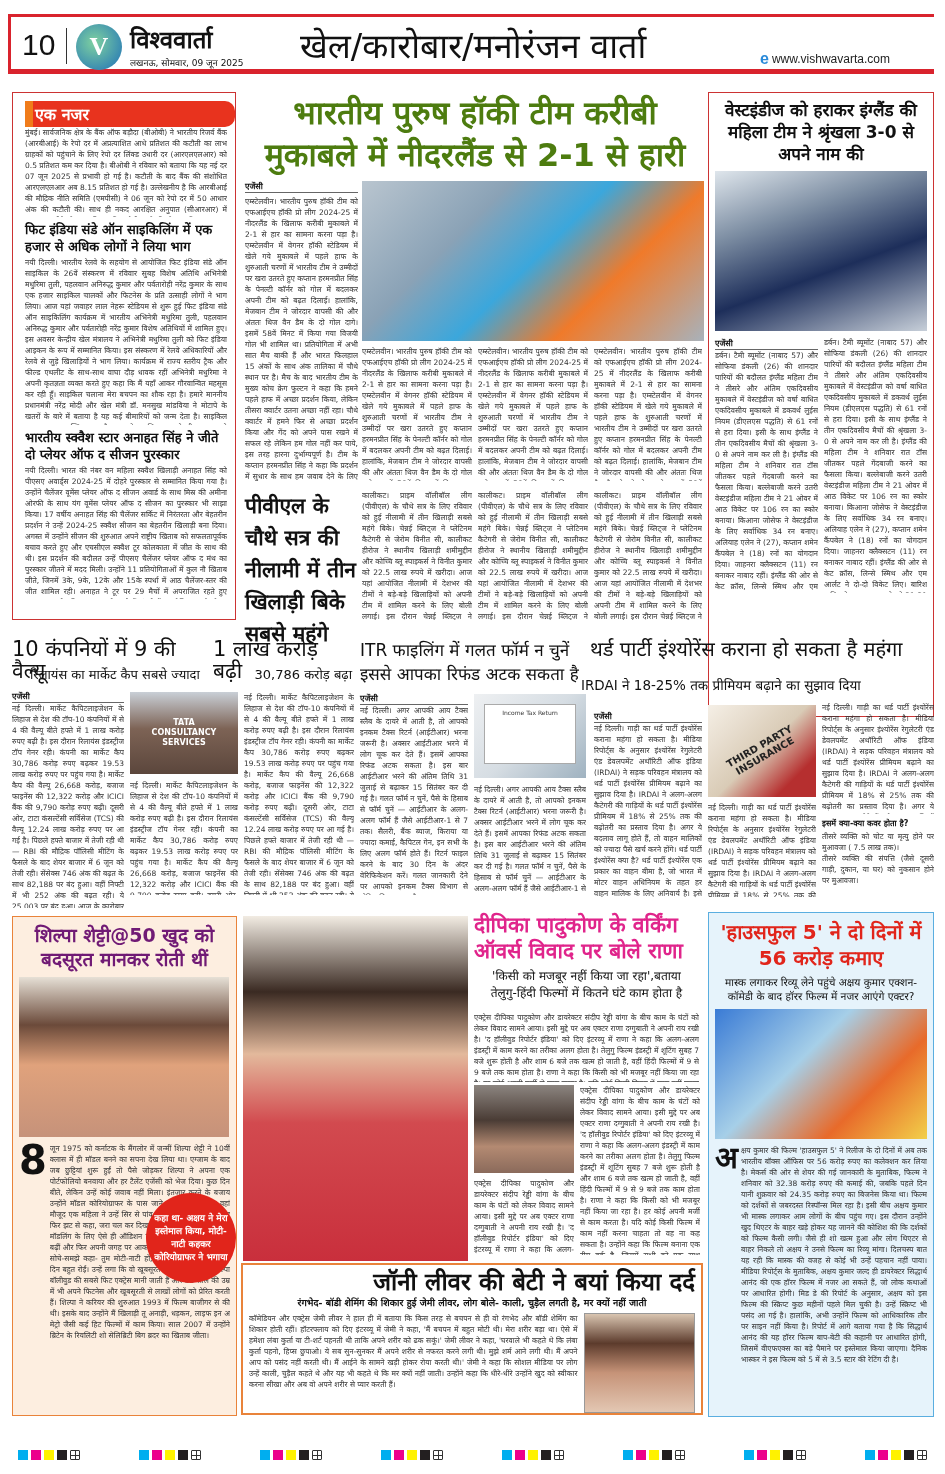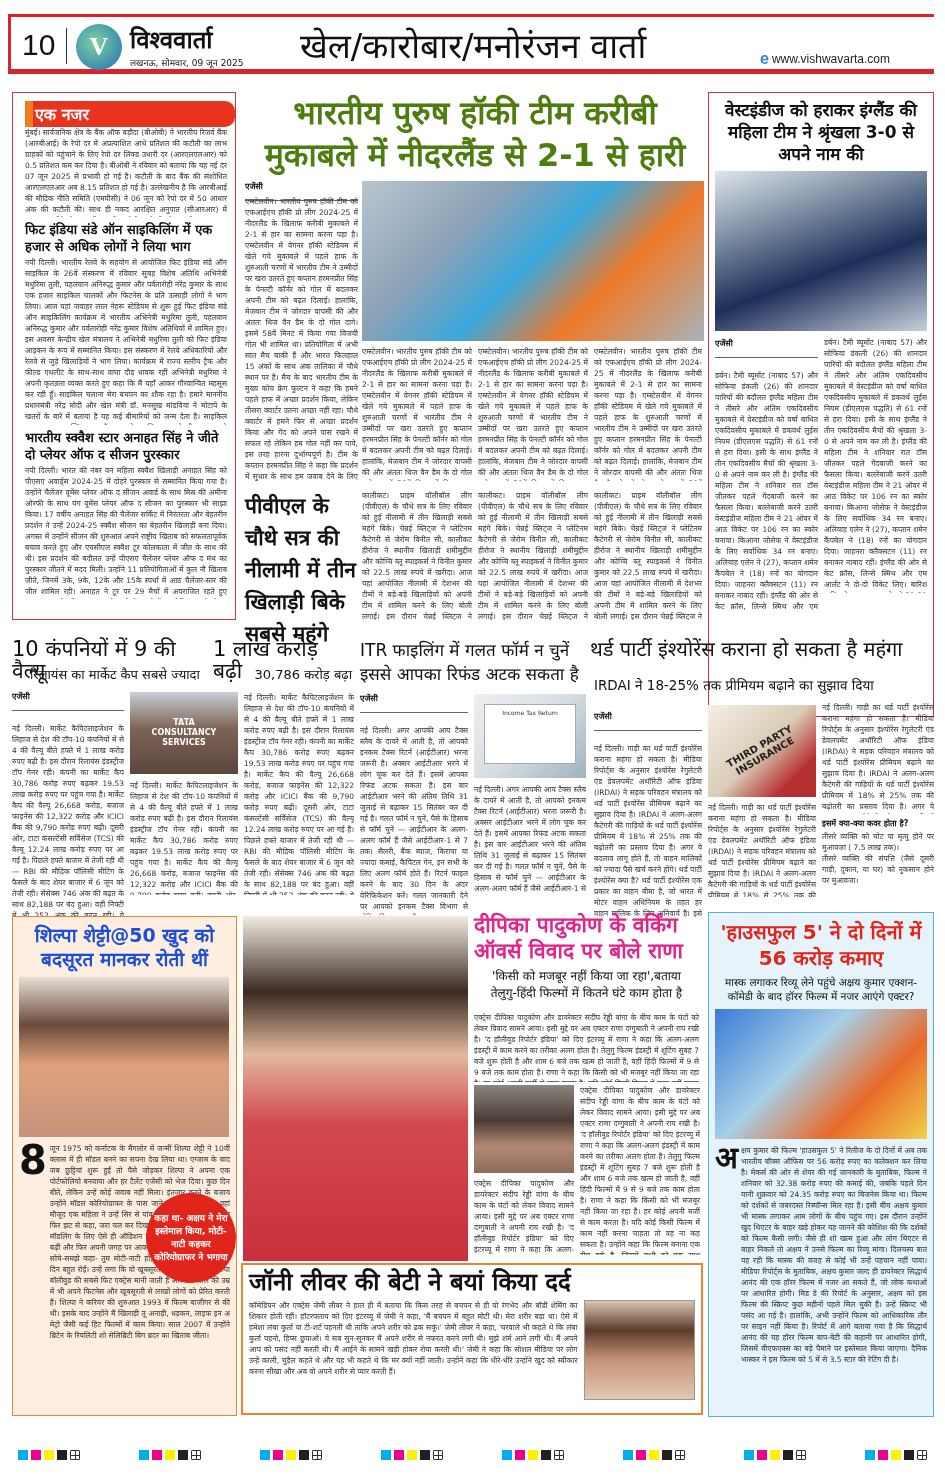--- a/index.html
+++ b/index.html
@@ -31,21 +31,21 @@
 .rana{background:linear-gradient(180deg,#8c8580,#4a3c35 40%,#b48a72 70%,#8a6a5b)}
 .housefull{background:linear-gradient(135deg,#3a7bd5,#a6cfe8 40%,#e86a2a 70%,#f2d04a)}
 .jamie{background:linear-gradient(180deg,#d9c5b1,#5c3b2c 30%,#c69378 60%,#e3c7b3)}
 .pink{color:#e0248b}
 .red{color:#e1251b}
 .colorbar{display:flex;gap:3px;align-items:center}
 .colorbar span{display:inline-block;width:10px;height:10px}
 .reg{border:1px solid #333;background:linear-gradient(#333,#333) center/100% 1px no-repeat,linear-gradient(#333,#333) center/1px 100% no-repeat,#fff;border-radius:1px}
 .dropcap{float:left;font-size:40px;line-height:34px;font-weight:bold;margin-right:3px}
 .quote-circle{width:90px;height:90px;border-radius:50%;background:#e1251b;color:#fff;font-size:9px;font-weight:bold;display:flex;align-items:center;justify-content:center;text-align:center;line-height:13px;padding:6px}
-.agency{font-weight:bold;font-size:8px;border-bottom:1px solid #666;padding-bottom:9px;margin-bottom:12px}
+.agency{font-weight:bold;font-size:8px;border-bottom:1px solid #666;padding-bottom:1px;margin-bottom:0}
 </style>
 </head>
 <body>
 
 <div class="abs hdr">
     <div class="redtab"></div>
   </div>
 <div class="abs pageno">10</div>
 <div class="abs vline"></div>
 <div class="abs logo">
@@ -122,38 +122,38 @@
 <div class="abs" style="left:360px;top:692px;width:108px">
   <div class="agency">एजेंसी</div>
   <div class="txt" style="height:190px">नई दिल्ली। अगर आपकी आय टैक्स स्लैब के दायरे में आती है, तो आपको इनकम टैक्स रिटर्न (आईटीआर) भरना जरूरी है। अक्सर आईटीआर भरने में लोग चूक कर देते हैं। इसमें आपका रिफंड अटक सकता है। इस बार आईटीआर भरने की अंतिम तिथि 31 जुलाई से बढ़ाकर 15 सितंबर कर दी गई है। गलत फॉर्म न चुनें, पैसे के हिसाब से फॉर्म चुनें — आईटीआर के अलग-अलग फॉर्म हैं जैसे आईटीआर-1 से 7 तक। सैलरी, बैंक ब्याज, किराया या ज्यादा कमाई, कैपिटल गेन, इन सभी के लिए अलग फॉर्म होते हैं। रिटर्न फाइल करने के बाद 30 दिन के अंदर वेरिफिकेशन करें। गलत जानकारी देने पर आपको इनकम टैक्स विभाग से नोटिस मिल सकता है।</div>
 </div>
 <div class="abs photo itr" style="left:474px;top:694px;width:112px;height:84px;padding:10px">
   <div style="background:#fff;border:1px solid #aaa;height:60px;font-size:6px;text-align:center;padding-top:4px;color:#333">Income Tax Return</div>
 </div>
 <div class="abs txt" style="left:474px;top:784px;width:112px;height:110px">नई दिल्ली। अगर आपकी आय टैक्स स्लैब के दायरे में आती है, तो आपको इनकम टैक्स रिटर्न (आईटीआर) भरना जरूरी है। अक्सर आईटीआर भरने में लोग चूक कर देते हैं। इसमें आपका रिफंड अटक सकता है। इस बार आईटीआर भरने की अंतिम तिथि 31 जुलाई से बढ़ाकर 15 सितंबर कर दी गई है। गलत फॉर्म न चुनें, पैसे के हिसाब से फॉर्म चुनें — आईटीआर के अलग-अलग फॉर्म हैं जैसे आईटीआर-1 से 7 तक। सैलरी, बैंक ब्याज, किराया या ज्यादा कमाई, कैपिटल गेन, इन सभी के लिए अलग फॉर्म होते हैं। रिटर्न फाइल करने के बाद 30 दिन के अंदर वेरिफिकेशन करें। गलत जानकारी देने पर आपको इनकम टैक्स विभाग से नोटिस मिल सकता है।</div>
 
 <div class="abs" style="left:590px;top:636px;width:345px;font-size:20px;line-height:26px">थर्ड पार्टी इंश्योरेंस कराना हो सकता है महंगा</div>
-<div class="abs" style="left:594px;top:676px;width:345px;font-size:13.5px;line-height:18px">IRDAI ने 18-25% तक प्रीमियम बढ़ाने का सुझाव दिया</div>
+<div class="abs" style="left:581px;top:676px;width:345px;font-size:13.5px;line-height:18px">IRDAI ने 18-25% तक प्रीमियम बढ़ाने का सुझाव दिया</div>
 <div class="abs" style="left:594px;top:700px;width:108px">
   <div class="agency" style="margin-top:10px">एजेंसी</div>
   <div class="txt" style="height:175px">नई दिल्ली। गाड़ी का थर्ड पार्टी इंश्योरेंस कराना महंगा हो सकता है। मीडिया रिपोर्ट्स के अनुसार इंश्योरेंस रेगुलेटरी एंड डेवलपमेंट अथॉरिटी ऑफ इंडिया (IRDAI) ने सड़क परिवहन मंत्रालय को थर्ड पार्टी इंश्योरेंस प्रीमियम बढ़ाने का सुझाव दिया है। IRDAI ने अलग-अलग कैटेगरी की गाड़ियों के थर्ड पार्टी इंश्योरेंस प्रीमियम में 18% से 25% तक की बढ़ोतरी का प्रस्ताव दिया है। अगर ये बदलाव लागू होते हैं, तो वाहन मालिकों को ज्यादा पैसे खर्च करने होंगे। थर्ड पार्टी इंश्योरेंस क्या है? थर्ड पार्टी इंश्योरेंस एक प्रकार का वाहन बीमा है, जो भारत में मोटर वाहन अधिनियम के तहत हर वाहन मालिक के लिए अनिवार्य है। इसे आसान भाषा में समझें: थर्ड पार्टी इंश्योरेंस का मतलब: यह बीमा आपके वाहन से किसी तीसरे व्यक्ति (जैसे राहगीर, दूसरा वाहन चालक, या उनकी संपत्ति) को होने वाले नुकसान की भरपाई करता है। यह आपके या आपके वाहन के नुकसान को कवर नहीं करता, बल्कि दूसरों को हुए नुकसान के लिए मुआवजा देता है। उदाहरण के लिए, अगर आपकी गाड़ी से किसी को चोट लगती है या किसी की गाड़ी को नुकसान होता है, तो ये बीमा उस नुकसान की भरपाई करेगा, जैसे मरम्मत का खर्च या मेडिकल बिल।</div>
 </div>
 <div class="abs photo tpi" style="left:708px;top:705px;width:108px;height:92px;display:flex;align-items:center;justify-content:center;color:#222;font-weight:bold;font-size:10px;text-align:center;transform-origin:center">
   <span style="transform:rotate(-30deg);display:block">THIRD PARTY INSURANCE</span>
 </div>
 <div class="abs txt" style="left:708px;top:802px;width:108px;height:95px">नई दिल्ली। गाड़ी का थर्ड पार्टी इंश्योरेंस कराना महंगा हो सकता है। मीडिया रिपोर्ट्स के अनुसार इंश्योरेंस रेगुलेटरी एंड डेवलपमेंट अथॉरिटी ऑफ इंडिया (IRDAI) ने सड़क परिवहन मंत्रालय को थर्ड पार्टी इंश्योरेंस प्रीमियम बढ़ाने का सुझाव दिया है। IRDAI ने अलग-अलग कैटेगरी की गाड़ियों के थर्ड पार्टी इंश्योरेंस प्रीमियम में 18% से 25% तक की बढ़ोतरी का प्रस्ताव दिया है। अगर ये बदलाव लागू होते हैं, तो वाहन मालिकों को ज्यादा पैसे खर्च करने होंगे। थर्ड पार्टी इंश्योरेंस क्या है? थर्ड पार्टी इंश्योरेंस एक प्रकार का वाहन बीमा है, जो भारत में मोटर वाहन अधिनियम के तहत हर वाहन मालिक के लिए अनिवार्य है। इसे आसान भाषा में समझें: थर्ड पार्टी इंश्योरेंस का मतलब: यह बीमा आपके वाहन से किसी तीसरे व्यक्ति (जैसे राहगीर, दूसरा वाहन चालक, या उनकी संपत्ति) को होने वाले नुकसान की भरपाई करता है। यह आपके या आपके वाहन के नुकसान को कवर नहीं करता, बल्कि दूसरों को हुए नुकसान के लिए मुआवजा देता है। उदाहरण के लिए, अगर आपकी गाड़ी से किसी को चोट लगती है या किसी की गाड़ी को नुकसान होता है, तो ये बीमा उस नुकसान की भरपाई करेगा, जैसे मरम्मत का खर्च या मेडिकल बिल।</div>
 <div class="abs" style="left:822px;top:702px;width:112px">
   <div class="txt" style="height:112px">नई दिल्ली। गाड़ी का थर्ड पार्टी इंश्योरेंस कराना महंगा हो सकता है। मीडिया रिपोर्ट्स के अनुसार इंश्योरेंस रेगुलेटरी एंड डेवलपमेंट अथॉरिटी ऑफ इंडिया (IRDAI) ने सड़क परिवहन मंत्रालय को थर्ड पार्टी इंश्योरेंस प्रीमियम बढ़ाने का सुझाव दिया है। IRDAI ने अलग-अलग कैटेगरी की गाड़ियों के थर्ड पार्टी इंश्योरेंस प्रीमियम में 18% से 25% तक की बढ़ोतरी का प्रस्ताव दिया है। अगर ये बदलाव लागू होते हैं, तो वाहन मालिकों को ज्यादा पैसे खर्च करने होंगे। थर्ड पार्टी इंश्योरेंस क्या है? थर्ड पार्टी इंश्योरेंस एक प्रकार का वाहन बीमा है, जो भारत में मोटर वाहन अधिनियम के तहत हर वाहन मालिक के लिए अनिवार्य है। इसे आसान भाषा में समझें: थर्ड पार्टी इंश्योरेंस का मतलब: यह बीमा आपके वाहन से किसी तीसरे व्यक्ति (जैसे राहगीर, दूसरा वाहन चालक, या उनकी संपत्ति) को होने वाले नुकसान की भरपाई करता है। यह आपके या आपके वाहन के नुकसान को कवर नहीं करता, बल्कि दूसरों को हुए नुकसान के लिए मुआवजा देता है। उदाहरण के लिए, अगर आपकी गाड़ी से किसी को चोट लगती है या किसी की गाड़ी को नुकसान होता है, तो ये बीमा उस नुकसान की भरपाई करेगा, जैसे मरम्मत का खर्च या मेडिकल बिल।</div>
   <div style="font-weight:bold;font-size:8px;margin:3px 0">इसमें क्या-क्या कवर होता है?</div>
   <div class="txt">तीसरे व्यक्ति को चोट या मृत्यु होने पर मुआवजा ( 7.5 लाख तक)।</div>
   <div class="txt">तीसरे व्यक्ति की संपत्ति (जैसे दूसरी गाड़ी, दुकान, या घर) को नुकसान होने पर मुआवजा।</div>
 </div>
 
 <div class="abs" style="left:12px;top:916px;width:225px;height:500px;background:#fdeee0;border:1.5px solid #e9833a;padding:6px">
-  <div class="red" style="font-size:19px;line-height:24px;text-align:center;font-weight:bold;color:#1d4ed8">शिल्पा शेट्टी@50 खुद को बदसूरत मानकर रोती थीं</div>
+  <div class="red" style="font-size:19px;line-height:24px;text-align:center;font-weight:bold;color:#701a75">शिल्पा शेट्टी@50 खुद को बदसूरत मानकर रोती थीं</div>
   <div class="photo shilpa" style="width:210px;height:160px;margin-top:6px"></div>
   <div style="position:relative;margin-top:6px">
     <span class="dropcap">8</span>
     <div class="txt" style="height:280px">जून 1975 को कर्नाटक के मैंगलोर में जन्मीं शिल्पा शेट्टी ने 10वीं क्लास में ही मॉडल बनने का सपना देख लिया था। एग्जाम के बाद जब छुट्टियां शुरू हुईं तो पैसे जोड़कर शिल्पा ने अपना एक पोर्टफोलियो बनवाया और हर टैलेंट एजेंसी को भेज दिया। कुछ दिन बीते, लेकिन उन्हें कोई जवाब नहीं मिला। इंतजार करने के बजाय उन्होंने मॉडल कोरियोग्राफर के पास जाने का फैसला किया। वहां मौजूद एक महिला ने उन्हें सिर से पांव तक टेढ़ी नजर से देखा और फिर झट से कहा, जरा चल कर दिखाना। शिल्पा को लगा कि शायद मॉडलिंग के लिए ऐसे ही ऑडिशन होता होगा। वो 10 कदम आगे बढ़ीं और फिर अपनी जगह पर आकर रुक गईं। उस महिला ने बिना सोचे-समझे कहा- तुम मोटी-नाटी हो, जाओ यहां से। शिल्पा उस दिन बहुत रोईं। उन्हें लगा कि वो खूबसूरत नहीं हैं। आज वही शिल्पा बॉलीवुड की सबसे फिट एक्ट्रेस मानी जाती हैं और 50 साल की उम्र में भी अपने फिटनेस और खूबसूरती से लाखों लोगों को प्रेरित करती हैं। शिल्पा ने करियर की शुरुआत 1993 में फिल्म बाजीगर से की थी। इसके बाद उन्होंने मैं खिलाड़ी तू अनाड़ी, धड़कन, लाइफ इन अ मेट्रो जैसी कई हिट फिल्मों में काम किया। साल 2007 में उन्होंने ब्रिटेन के रियलिटी शो सेलिब्रिटी बिग ब्रदर का खिताब जीता।</div>
     <div class="quote-circle" style="position:absolute;right:-6px;top:50px">कहा था- अक्षय ने मेरा इस्तेमाल किया, मोटी-नाटी कहकर कोरियोग्राफर ने भगाया</div>
   </div>
 </div>
 
 <div class="abs photo deepika" style="left:243px;top:916px;width:225px;height:345px"></div>
 <div class="abs pink" style="left:474px;top:912px;width:225px;font-size:21px;line-height:26px;font-weight:bold">दीपिका पादुकोण के वर्किंग ऑवर्स विवाद पर बोले राणा</div>
@@ -170,21 +170,22 @@
   <div class="red" style="font-size:20px;line-height:26px;text-align:center;font-weight:bold">'हाउसफुल 5' ने दो दिनों में 56 करोड़ कमाए</div>
   <div style="font-size:10.5px;line-height:14px;text-align:center;margin-top:4px">मास्क लगाकर रिव्यू लेने पहुंचे अक्षय कुमार एक्शन-कॉमेडी के बाद हॉरर फिल्म में नजर आएंगे एक्टर?</div>
   <div class="photo housefull" style="width:212px;height:130px;margin-top:6px"></div>
   <div style="margin-top:6px">
     <span class="dropcap" style="font-size:30px;line-height:26px">अ</span>
     <div class="txt" style="height:225px">क्षय कुमार की फिल्म 'हाउसफुल 5' ने रिलीज के दो दिनों में अब तक भारतीय बॉक्स ऑफिस पर 56 करोड़ रुपए का कलेक्शन कर लिया है। मेकर्स की ओर से शेयर की गई जानकारी के मुताबिक, फिल्म ने शनिवार को 32.38 करोड़ रुपए की कमाई की, जबकि पहले दिन यानी शुक्रवार को 24.35 करोड़ रुपए का बिजनेस किया था। फिल्म को दर्शकों से जबरदस्त रिस्पॉन्स मिल रहा है। इसी बीच अक्षय कुमार भी मास्क लगाकर आम लोगों के बीच पहुंच गए। इस दौरान उन्होंने खुद थिएटर के बाहर खड़े होकर यह जानने की कोशिश की कि दर्शकों को फिल्म कैसी लगी। जैसे ही शो खत्म हुआ और लोग थिएटर से बाहर निकले तो अक्षय ने उनसे फिल्म का रिव्यू मांगा। दिलचस्प बात यह रही कि मास्क की वजह से कोई भी उन्हें पहचान नहीं पाया। मीडिया रिपोर्ट्स के मुताबिक, अक्षय कुमार जल्द ही डायरेक्टर सिद्धार्थ आनंद की एक हॉरर फिल्म में नजर आ सकते हैं, जो लोक कथाओं पर आधारित होगी। मिड डे की रिपोर्ट के अनुसार, अक्षय को इस फिल्म की स्क्रिप्ट कुछ महीनों पहले मिल चुकी है। उन्हें स्क्रिप्ट भी पसंद आ गई है। हालांकि, अभी उन्होंने फिल्म को आधिकारिक तौर पर साइन नहीं किया है। रिपोर्ट में आगे बताया गया है कि सिद्धार्थ आनंद की यह हॉरर फिल्म बाप-बेटी की कहानी पर आधारित होगी, जिसमें वीएफएक्स का बड़े पैमाने पर इस्तेमाल किया जाएगा। दैनिक भास्कर ने इस फिल्म को 5 में से 3.5 स्टार की रेटिंग दी है।</div>
   </div>
 </div>
 
 <div class="abs" style="left:241px;top:1263px;width:462px;height:152px;border:2px solid #e9833a;padding:3px 6px">
-  <div style="font-size:24px;line-height:28px;text-align:left;font-weight:bold">जॉनी लीवर की बेटी ने बयां किया दर्द</div>
+  <div style="font-size:24px;line-height:28px;text-align:right;font-weight:bold">जॉनी लीवर की बेटी ने बयां किया दर्द</div>
+  <div style="font-size:9.5px;line-height:13px;font-weight:bold;text-align:center">रंगभेद- बॉडी शेमिंग की शिकार हुई जेमी लीवर, लोग बोले- काली, चुड़ैल लगती है, मर क्यों नहीं जाती</div>
   <div style="display:flex;gap:6px;margin-top:4px">
     <div class="txt" style="width:330px;height:98px">कॉमेडियन और एक्ट्रेस जेमी लीवर ने हाल ही में बताया कि किस तरह से बचपन से ही वो रंगभेद और बॉडी शेमिंग का शिकार होती रहीं। हॉटरफ्लाय को दिए इंटरव्यू में जेमी ने कहा, 'मैं बचपन में बहुत मोटी थी। मेरा शरीर बड़ा था। ऐसे में हमेशा लंबा कुर्ता या टी-शर्ट पहनती थी ताकि अपने शरीर को ढक सकूं।' जेमी लीवर ने कहा, 'घरवाले भी कहते थे कि लंबा कुर्ता पहनो, हिप्स छुपाओ। ये सब सुन-सुनकर मैं अपने शरीर से नफरत करने लगी थी। मुझे शर्म आने लगी थी। मैं अपने आप को पसंद नहीं करती थी। मैं आईने के सामने खड़ी होकर रोया करती थी।' जेमी ने कहा कि सोशल मीडिया पर लोग उन्हें काली, चुड़ैल कहते थे और यह भी कहते थे कि मर क्यों नहीं जाती। उन्होंने कहा कि धीरे-धीरे उन्होंने खुद को स्वीकार करना सीखा और अब वो अपने शरीर से प्यार करती हैं।</div>
     <div class="photo jamie" style="width:112px;height:100px;border:1px solid #999"></div>
   </div>
 </div>
 
 <div class="abs" id="printer-marks" style="left:10px;top:1450px;width:925px;display:flex;justify-content:space-between;padding:0 8px">
     <div class="colorbar">
       <span style="background: rgb(0, 174, 239);"></span>
       <span style="background: rgb(236, 0, 140);"></span>

